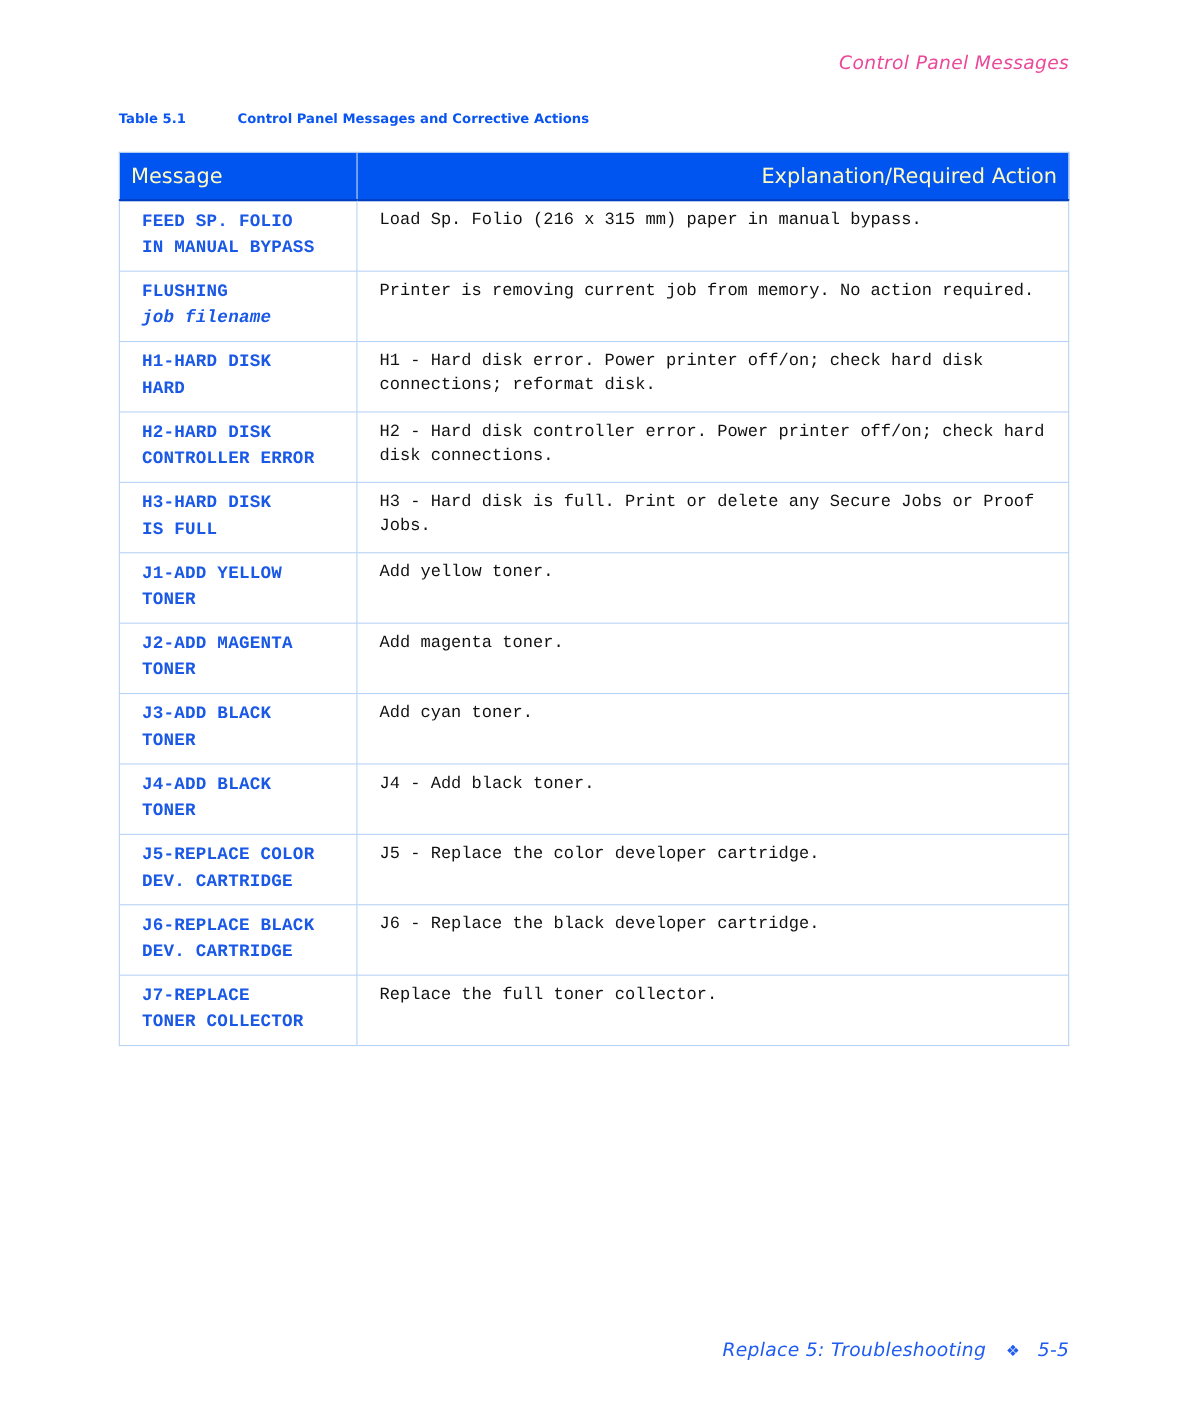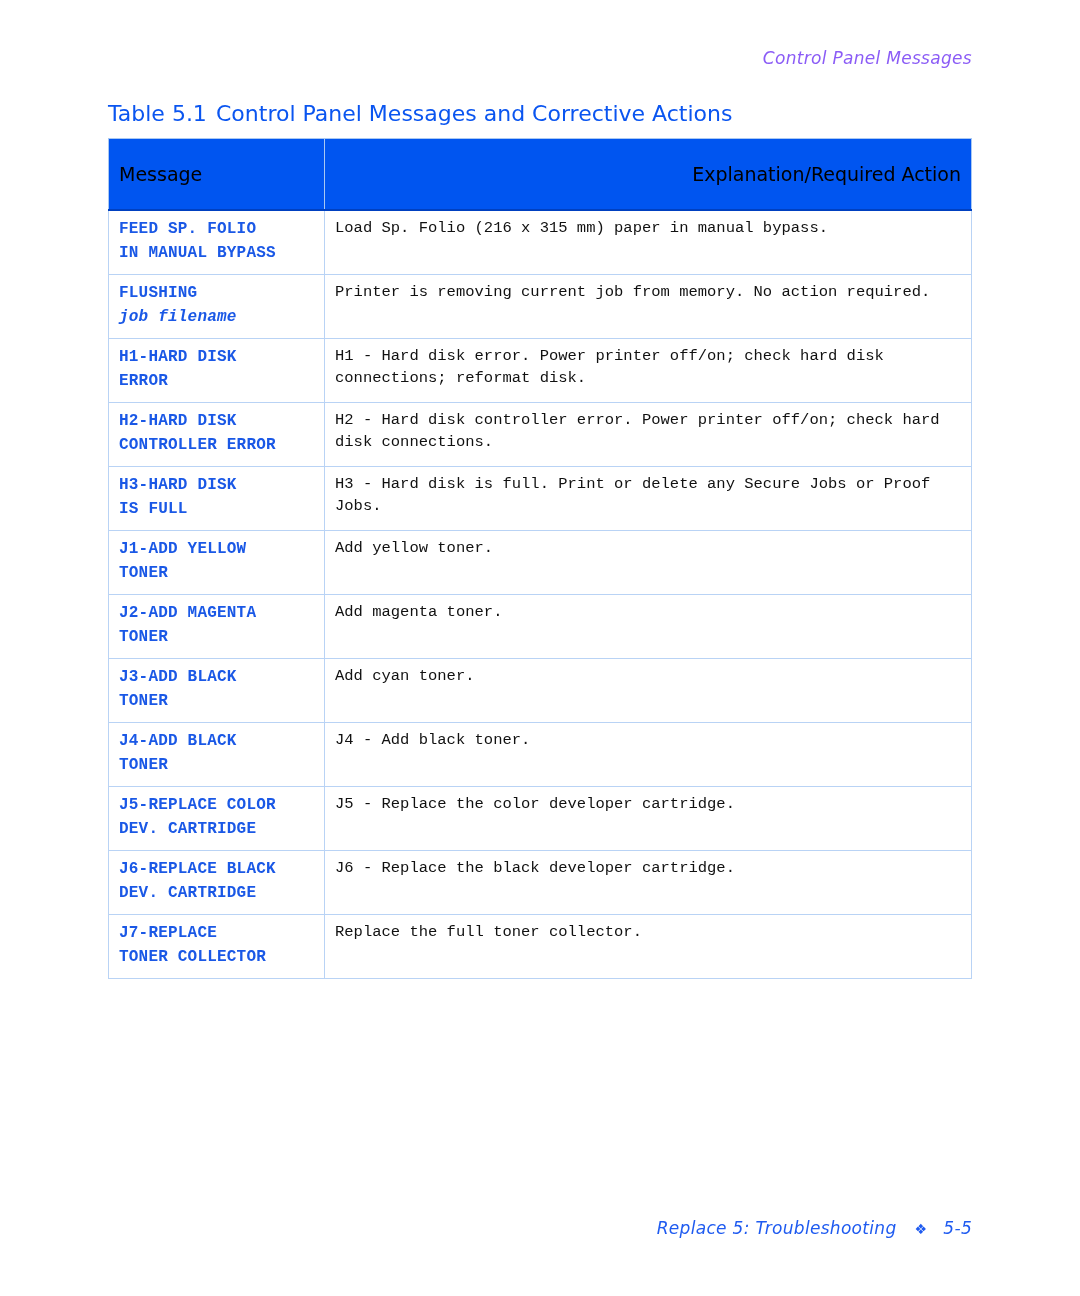--- a/index.html
+++ b/index.html
@@ -13,65 +13,65 @@
       position: relative;
       overflow: hidden;
       font-family: "DejaVu Sans", sans-serif;
     }
     .running-header {
       position: absolute;
       top: 48px;
       right: 108px;
       font-size: 17px;
       font-style: italic;
-      color: #8b5cf6;
+      color: #ec4899;
       letter-spacing: 0.3px;
     }
     .table-caption {
       position: absolute;
       top: 101px;
       left: 108px;
-      font-size: 22px;
-      font-weight: normal;
+      font-size: 12px;
+      font-weight: bold;
       color: #0a55f0;
       white-space: nowrap;
     }
     .table-caption .num {
       display: inline-block;
       width: 108px;
     }
     .msg-table {
       position: absolute;
       top: 138px;
       left: 108px;
       width: 864px;
       border-collapse: collapse;
       table-layout: fixed;
     }
     .msg-table th {
       background: #0055f0;
-      color: #000000;
+      color: #fef9c3;
       font-weight: normal;
       font-size: 19px;
       height: 42px;
-      padding: 14px 10px;
+      padding: 0 10px;
       border: 1px solid #a9c8f2;
       border-bottom: 2px solid #0040c0;
     }
     .msg-table th.col-msg {
       width: 195px;
       text-align: left;
     }
     .msg-table th.col-exp {
       text-align: right;
     }
     .msg-table td {
       border: 1.5px solid #b9d3f5;
       vertical-align: top;
-      padding: 6px 10px 0 10px;
+      padding: 6px 10px 0 20px;
       height: 57px;
     }
     .msg-table tr.single td {
       height: 33px;
     }
     .msg-cell {
       font-family: "Liberation Mono", "DejaVu Sans Mono", monospace;
       font-weight: bold;
       font-size: 16px;
       color: #1a58e6;
@@ -135,21 +135,21 @@
       <tr>
         <td class="msg-cell">
           <span class="line">FLUSHING</span>
           <span class="line italic">job filename</span>
         </td>
         <td class="exp-cell">Printer is removing current job from memory. No action required.</td>
       </tr>
       <tr>
         <td class="msg-cell">
           <span class="line">H1-HARD DISK</span>
-          <span class="line">ERROR</span>
+          <span class="line">HARD</span>
         </td>
         <td class="exp-cell">H1 - Hard disk error. Power printer off/on; check hard disk connections; reformat disk.</td>
       </tr>
       <tr>
         <td class="msg-cell">
           <span class="line">H2-HARD DISK</span>
           <span class="line">CONTROLLER ERROR</span>
         </td>
         <td class="exp-cell">H2 - Hard disk controller error. Power printer off/on; check hard disk connections.</td>
       </tr>

